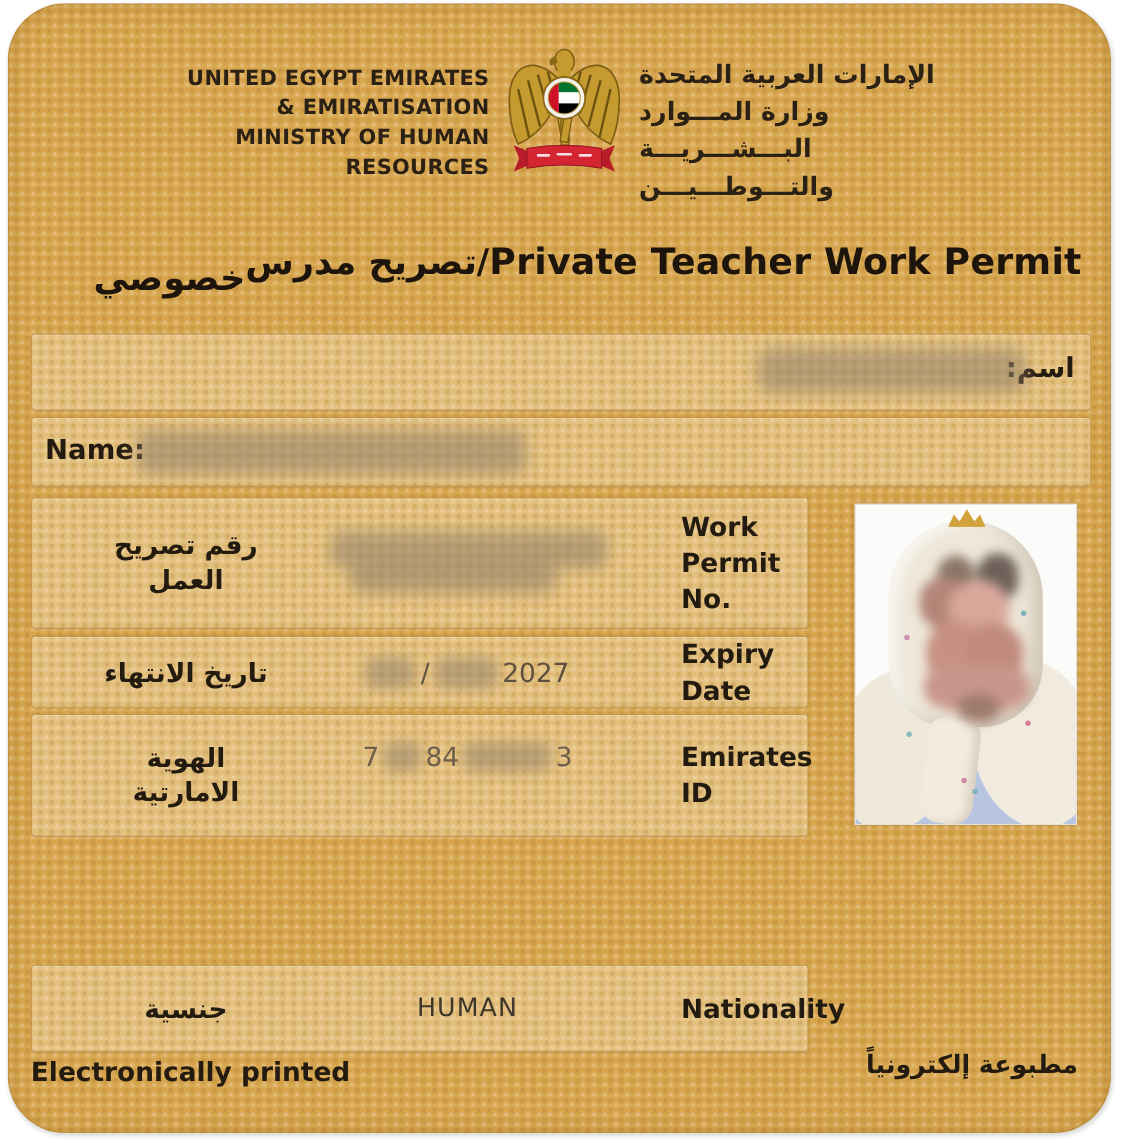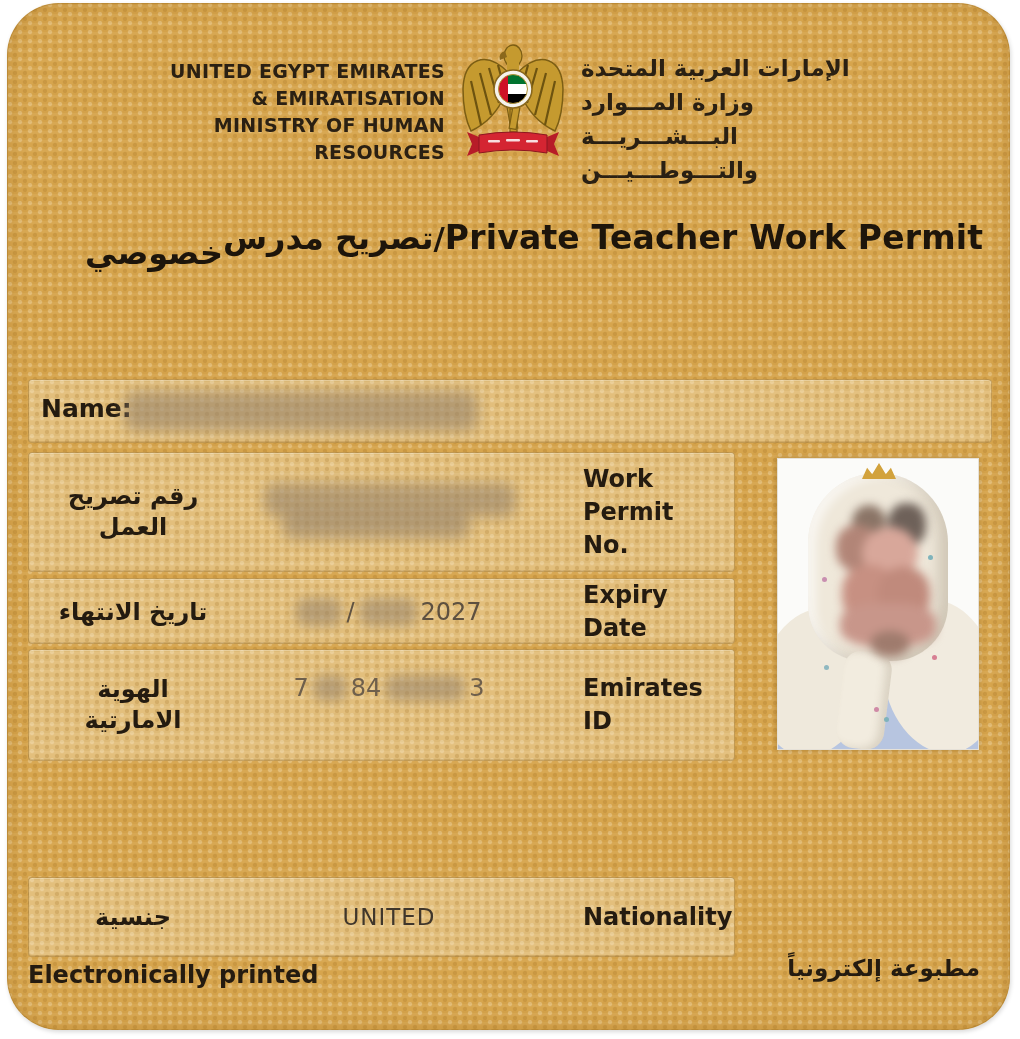--- a/index.html
+++ b/index.html
@@ -29,21 +29,21 @@
   .title .ar-wrap{transform:translateY(15px);}
   .title .slash{font-weight:bold;font-size:31px;line-height:48px;}
   .title .en{font-weight:bold;font-size:33px;line-height:48px;letter-spacing:.2px;}
 
   
   .band{position:absolute;background-color:#e3bf7c;border:1px solid rgba(151,106,31,.45);
         border-radius:4px;box-shadow:inset 0 1px 0 rgba(255,252,240,.30), inset 0 -1px 0 rgba(130,85,15,.18);}
   .band-full{left:21px;width:962px;}
   .band-field{left:21px;width:705px;}
 
-  .field-grid{display:grid;grid-template-columns:190px 340px 1fr;align-items:center;height:100%;}
+  .field-grid{display:grid;grid-template-columns:190px 340px 1fr;align-items:center;height:100%;padding-left:36px;}
   .lbl-ar{direction:rtl;text-align:left;padding-left:18px;font-weight:bold;font-size:24px;
           line-height:31px;color:#241b10;}
   .lbl-ar div{text-align:center;}
   .lbl-en{padding-left:24px;font-weight:bold;font-size:24px;line-height:33px;color:#241b10;}
   .val{display:flex;justify-content:center;align-items:center;gap:4px;color:#4c4134;}
 
   .redact{background:#95826a;opacity:.58;filter:blur(7px);border-radius:12px;}
   .redact-inline{display:inline-block;background:#95826a;opacity:.55;filter:blur(6px);border-radius:10px;}
 
   .nm-label-ar{right:14px;top:16px;direction:rtl;font-weight:bold;font-size:25px;}
@@ -136,20 +136,24 @@
       <div>والتـــوطـــيـــن</div>
     </div>
 
     <div class="abs title">
       <span class="ar ar-wrap">خصوصي</span>
       <span class="ar">تصريح مدرس</span>
       <span class="slash">/</span>
       <span class="en">Private Teacher Work Permit</span>
     </div>
 
+    <div class="band band-full woven" style="top:300px;height:69px;">
+      <span class="abs nm-label-ar">اسم:</span>
+      <div class="abs redact" style="left:660px;top:13px;width:244px;height:40px;"></div>
+    </div>
 
     <div class="band band-full woven" style="top:376px;height:62px;">
       <span class="abs nm-label-en">Name:</span>
       <div class="abs redact" style="left:95px;top:11px;width:354px;height:40px;"></div>
     </div>
 
     <div class="band band-field woven" style="top:449px;height:118px;">
       <div class="field-grid">
         <div class="lbl-ar">
           <div>رقم تصريح</div>
@@ -204,21 +208,21 @@
       </div>
     </div>
 
 
     <div class="band band-field woven" style="top:874px;height:78px;">
       <div class="field-grid">
         <div class="lbl-ar">
           <div>جنسية</div>
         </div>
         <div class="val">
-          <span class="value-caps" style="font-size:23px;">UNITED</span>
+          <span class="value-caps" style="font-size:23px;">HUMAN</span>
         </div>
         <div class="lbl-en">
           <div>Nationality</div>
         </div>
       </div>
     </div>
 
     <div class="abs photo">
       <div class="shirt"></div>
       <div class="collar"></div>

